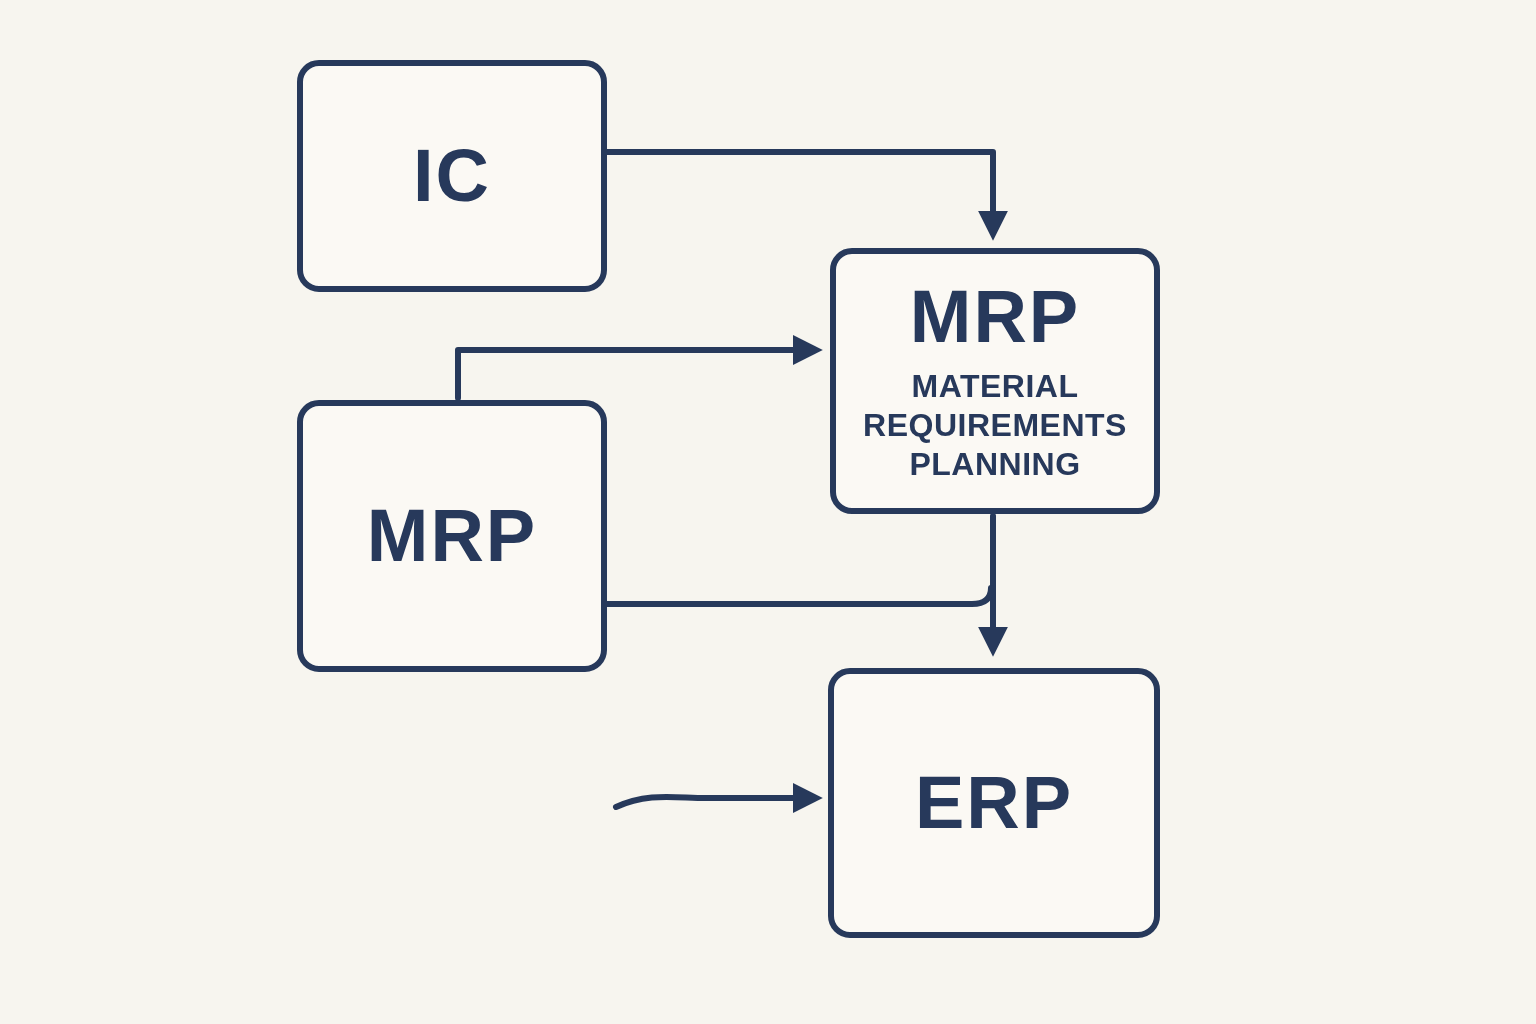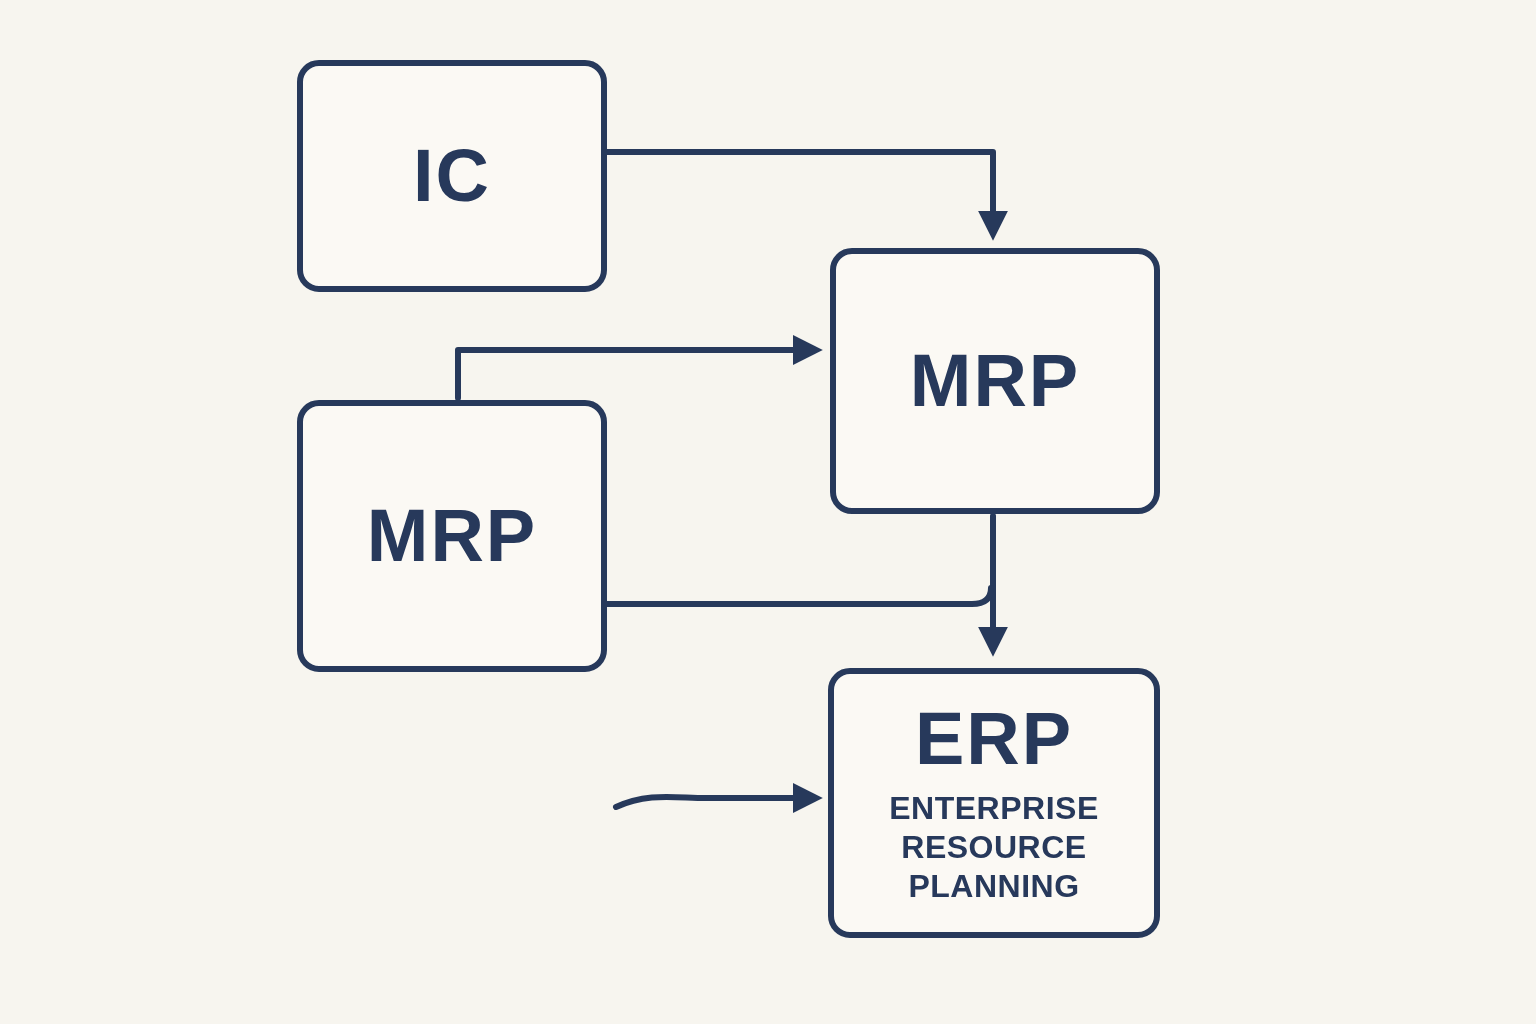--- a/index.html
+++ b/index.html
@@ -87,24 +87,24 @@
 
     <path class="link" d="M 616 807 C 648 792 676 798 706 798 L 806 798" marker-end="url(#arrowhead)"></path>
   </svg>
 
   <div class="node" id="node-ic">
     <div class="acronym">IC</div>
   </div>
 
   <div class="node" id="node-mrp-material">
     <div class="acronym">MRP</div>
+    <div class="label">MATERIAL REQUIREMENTS PLANNING</div>
   </div>
 
   <div class="node" id="node-mrp-manufacturing">
     <div class="acronym">MRP</div>
   </div>
 
   <div class="node" id="node-erp">
     <div class="acronym">ERP</div>
-    <div class="label">ENTERPRISE RESOURCE PLANNING</div>
   </div>
 
 </div>
 
 </body></html>

